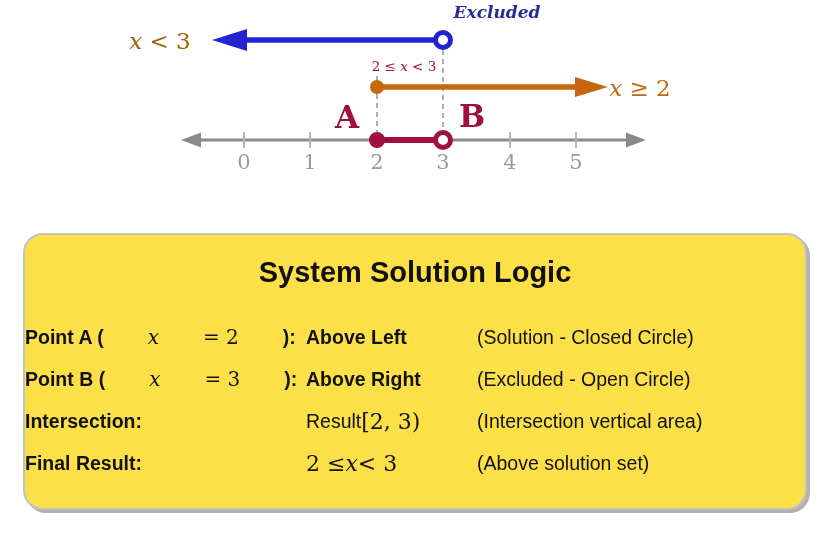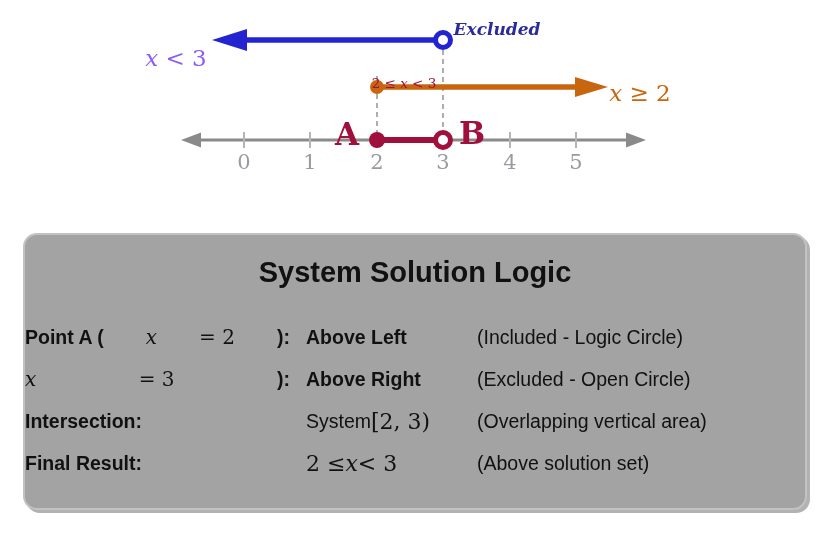--- a/index.html
+++ b/index.html
@@ -18,44 +18,43 @@
     left: 0; top: 0;
     width: 823px; height: 215px;
   }
   #diagram svg { position: absolute; left: 0; top: 0; }
 
   .dlabel {
     position: absolute;
     transform: translate(-50%, -50%);
     white-space: nowrap;
     line-height: 1;
-    margin-top: 17px;
   }
   .serif  { font-family: "DejaVu Serif", serif; }
   .mvar   { font-style: italic; font-family: "DejaVu Serif", serif; }
 
   .lbl-excluded {
     left: 497px; top: 12px;
     font-family: "DejaVu Serif", serif;
     font-weight: bold; font-style: italic;
     font-size: 17px; color: #2b2b9b;
   }
   .lbl-included {
     left: 327px; top: 58px;
     font-family: "DejaVu Serif", serif;
     font-weight: bold; font-style: italic;
     font-size: 19px; color: #c8660f;
   }
   .lbl-blue-ray {
-    left: 176px; top: 41px;
-    font-size: 23px; color: #8b5cf6;
+    left: 160px; top: 41px;
+    font-size: 23px; color: #a16207;
     font-family: "DejaVu Serif", serif;
   }
   .lbl-orange-ray {
-    left: 640px; top: 76px;
+    left: 640px; top: 88px;
     font-size: 23px; color: #c8660f;
     font-family: "DejaVu Serif", serif;
   }
   .lbl-interval {
     left: 404px; top: 67px;
     font-size: 13.5px; color: #a0103c;
     font-family: "DejaVu Serif", serif;
   }
   .lbl-point {
     font-family: "DejaVu Serif", serif;
@@ -73,23 +72,23 @@
     font-size: 21px;
     color: #9a9aa2;
     line-height: 1.1;
   }
 
   
   #logic-box {
     position: absolute;
     left: 23px; top: 233px;
     width: 780px; height: 273px;
-    background: #a3a3a3;
+    background: #fde047;
     border: 2px solid #c2c2c2;
-    border-radius: 14px;
+    border-radius: 20px;
     box-shadow: 3px 3px 0 #b2b2b2;
   }
   #logic-title {
     margin-top: 20px;
     text-align: center;
     font-weight: bold;
     font-size: 29px;
     color: #111111;
     line-height: 34px;
   }
@@ -102,21 +101,21 @@
   }
   .lrow { display: contents; }
   .cell {
     height: 42px;
     display: flex;
     align-items: center;
     font-size: 19.5px;
     color: #111111;
     white-space: nowrap;
   }
-  .c1 { justify-content: space-between; font-weight: bold; }
+  .c1 { justify-content: flex-start; font-weight: bold; gap: 44px; }
   .c1 .mvar, .c1 .mtxt { font-weight: normal; font-size: 20px; }
   .mtxt { font-family: "DejaVu Serif", serif; font-style: normal; }
   .c2 .v.bold { font-weight: bold; }
   .c2 .mtxt, .c2 .mvar { font-size: 22px; }
   .c3 { font-weight: normal; }
 </style>
 </head>
 <body>
 
 <div id="stage">
@@ -183,25 +182,26 @@
             <span class="mvar">x</span>
             <span class="mtxt"> = 2</span>
             <span>):</span>
           </div>
         <div class="cell c2">
             <span class="v bold">Above Left</span>
             <span class="mtxt"></span>
             <span class="mvar"></span>
             <span class="mtxt"></span>
           </div>
-        <div class="cell c3">(Included - Logic Circle)</div>
-      </div>
-
-      <div class="lrow">
-        <div class="cell c1">
+        <div class="cell c3">(Solution - Closed Circle)</div>
+      </div>
+
+      <div class="lrow">
+        <div class="cell c1">
+            <span>Point B (</span>
             <span class="mvar">x</span>
             <span class="mtxt"> = 3</span>
             <span>):</span>
           </div>
         <div class="cell c2">
             <span class="v bold">Above Right</span>
             <span class="mtxt"></span>
             <span class="mvar"></span>
             <span class="mtxt"></span>
           </div>
@@ -209,26 +209,26 @@
       </div>
 
       <div class="lrow">
         <div class="cell c1">
             <span>Intersection:</span>
             <span class="mvar"></span>
             <span class="mtxt"></span>
             <span></span>
           </div>
         <div class="cell c2">
-            <span class="v">System </span>
+            <span class="v">Result </span>
             <span class="mtxt">[2, 3)</span>
             <span class="mvar"></span>
             <span class="mtxt"></span>
           </div>
-        <div class="cell c3">(Overlapping vertical area)</div>
+        <div class="cell c3">(Intersection vertical area)</div>
       </div>
 
       <div class="lrow">
         <div class="cell c1">
             <span>Final Result:</span>
             <span class="mvar"></span>
             <span class="mtxt"></span>
             <span></span>
           </div>
         <div class="cell c2">

